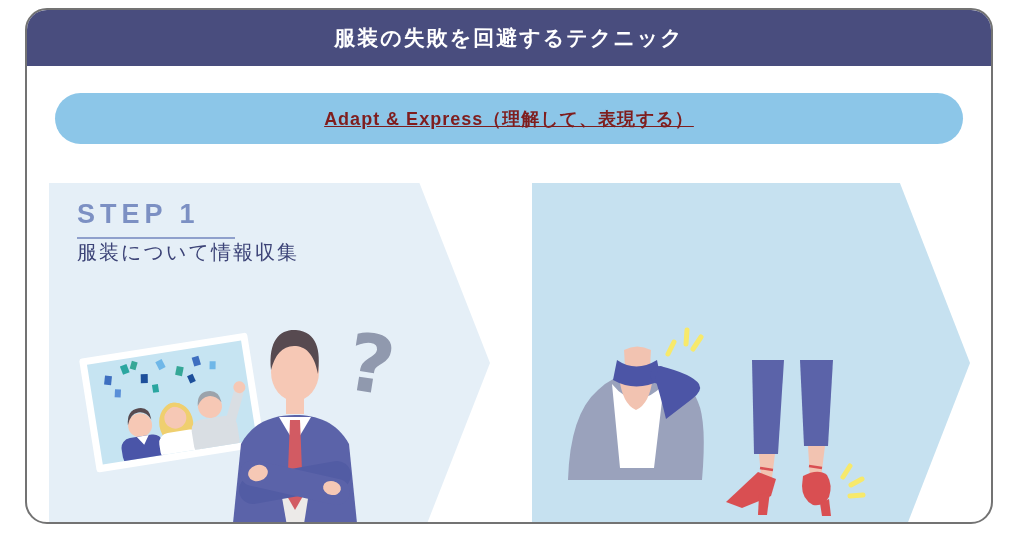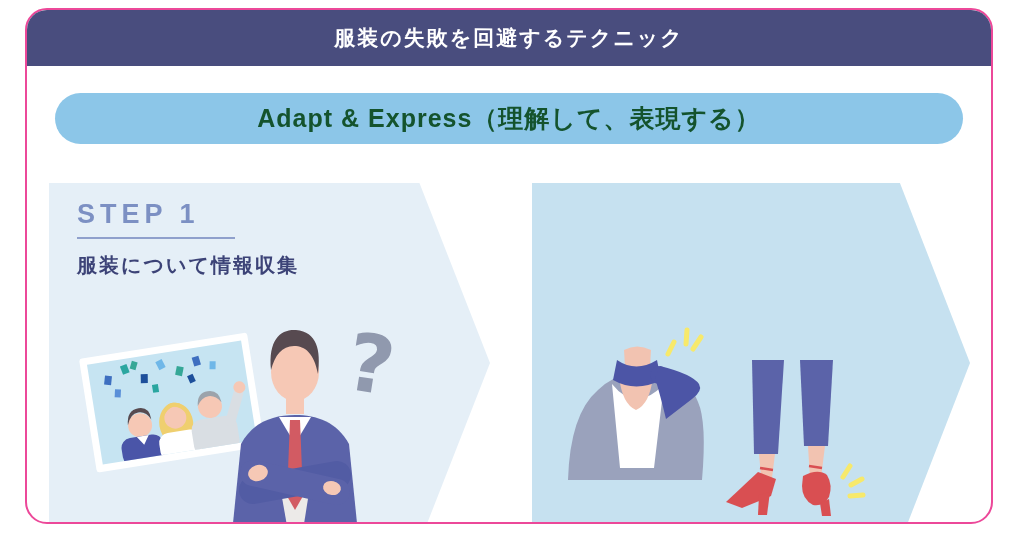--- a/index.html
+++ b/index.html
@@ -1,40 +1,40 @@
 <!DOCTYPE html>
 <html><head>
 <meta charset="utf-8">
 <style>
   * { margin:0; padding:0; box-sizing:border-box; }
   html,body { width:1024px; height:536px; background:#ffffff;
     font-family:"Liberation Sans","DejaVu Sans",sans-serif; }
   .page { position:relative; width:1024px; height:536px; background:#ffffff; overflow:hidden; }
 
   .card { position:absolute; left:25px; top:8px; width:968px; height:516px;
-    background:#ffffff; border:2px solid #ec4899; border-radius:22px; overflow:hidden; }
+    background:#ffffff; border:2px solid #737373; border-radius:22px; overflow:hidden; }
 
   .header { position:absolute; left:0; top:0; width:100%; height:56px; background:#494D7E;
     display:flex; align-items:center; justify-content:center; }
   .header span { color:#ffffff; font-weight:bold; font-size:21px; letter-spacing:2px; }
 
   .pill { position:absolute; left:28px; top:83px; width:908px; height:51px;
     background:#8CC6E8; border-radius:26px;
     display:flex; align-items:center; justify-content:center; }
-  .pill span { color:#14532d; font-weight:bold; font-size:25px; letter-spacing:1px; }
+  .pill span { color:#7f1d1d; font-weight:bold; font-size:18px; letter-spacing:1px;text-decoration:underline; }
 
   .arrow { position:absolute; top:173px; height:360px;
     clip-path:polygon(0 0, 84% 0, 100% 50%, 84% 100%, 0 100%); }
   .arrow1 { left:22px;  width:441px; background:#E5EFF7; }
   .arrow2 { left:505px; width:438px; background:#C6E1F0; }
 
   .step-body { position:absolute; left:28px; top:14px; }
   .step-label { font-size:27px; font-weight:bold; color:#7C90C3; letter-spacing:5px; line-height:34px; }
   .step-underline { width:158px; height:2px; background:#8FA0CC; margin-top:6px; }
-  .step-desc { margin-top:13px; font-size:20px; font-weight:bold; color:#3C4377; letter-spacing:2px; }
+  .step-desc { font-size:20px; font-weight:normal; color:#3C4377; letter-spacing:2px; }
 
   .illus { position:absolute; left:0; bottom:0; }
   .qm-text { font-family:"DejaVu Sans","Liberation Sans",sans-serif; font-weight:bold; }
 </style>
 </head>
 <body>
 
 <div class="page">
   <div class="card">
 

